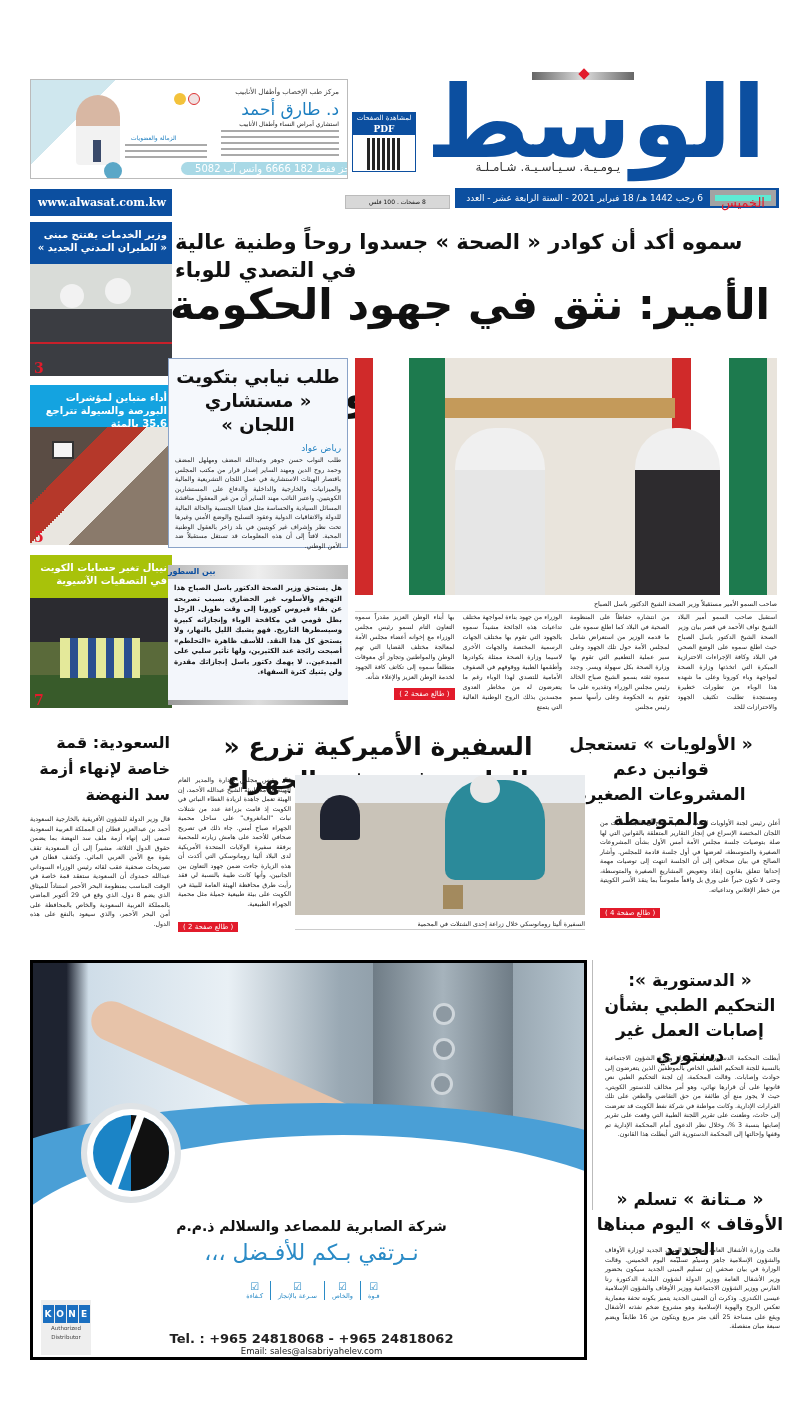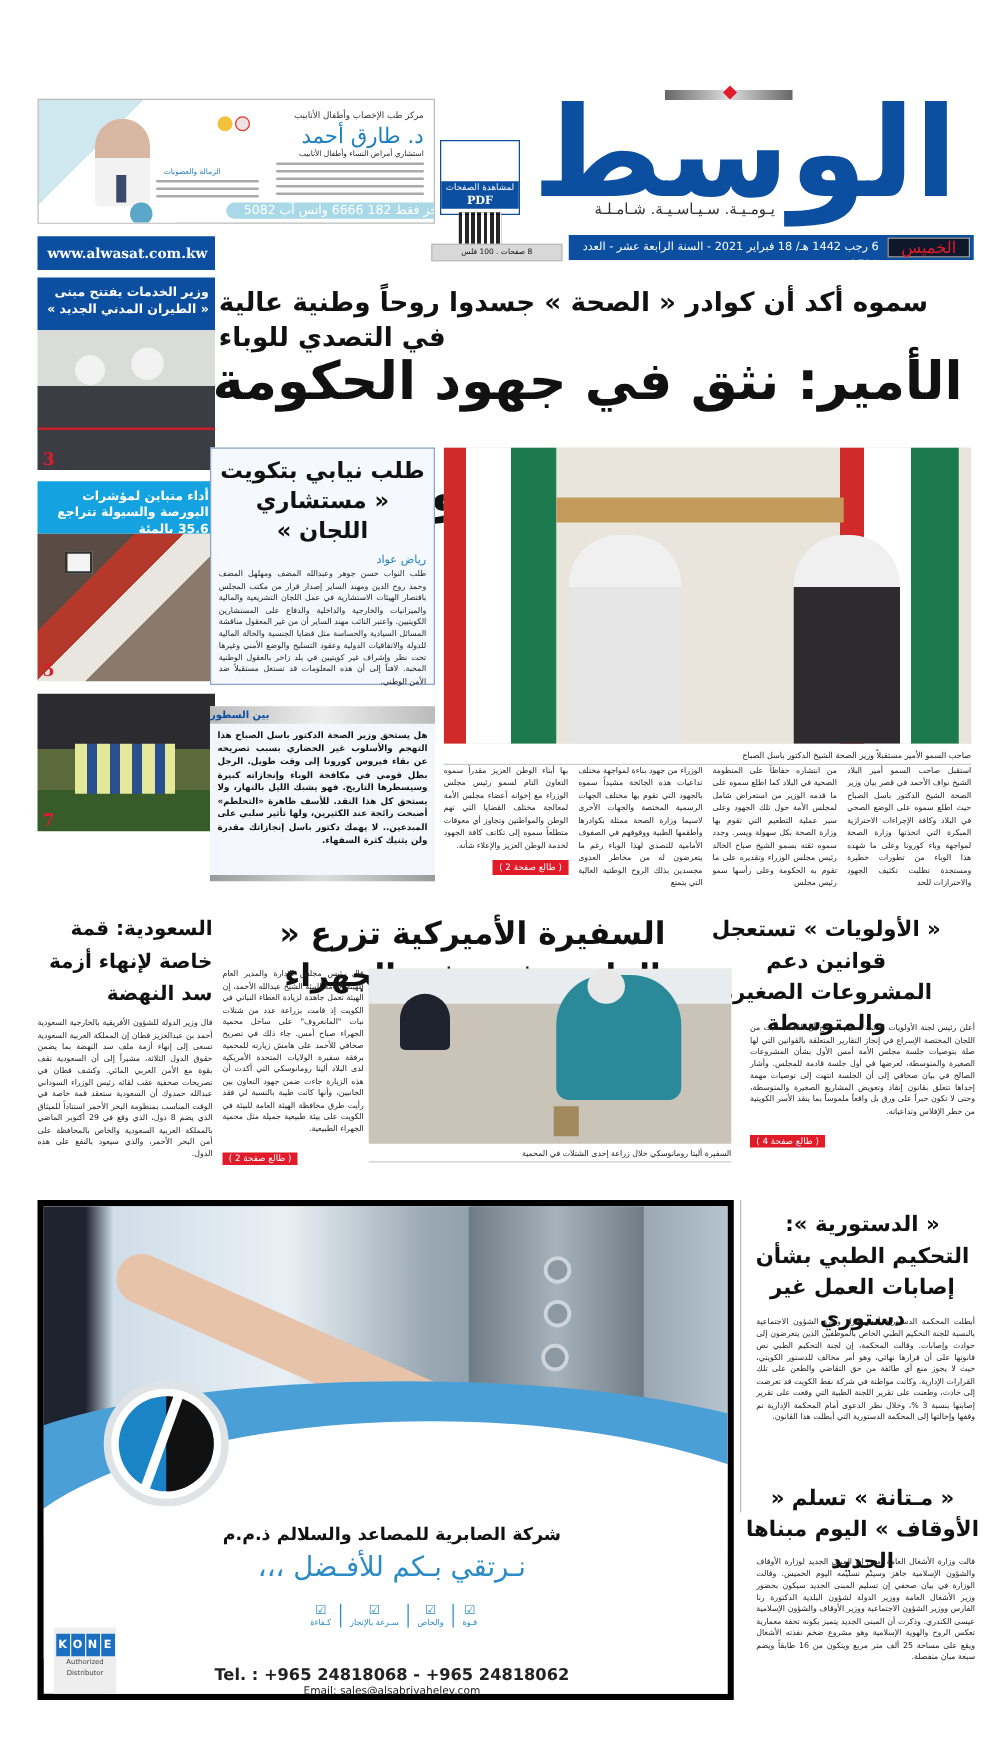--- a/index.html
+++ b/index.html
@@ -8,21 +8,21 @@
   .rtl { direction: rtl; text-align: right; }
 
   
   .logo { left: 420px; top: 68px; width: 352px; height: 100px; }
   .logo-bar { position:absolute; left: 112px; top: 4px; width: 102px; height: 8px; background: linear-gradient(90deg,#666,#ddd,#666); }
   .logo-dot { position:absolute; left: 160px; top: 2px; width: 8px; height: 8px; background:#e21b2b; transform: rotate(45deg); }
   .logo-text { position:absolute; left: 0; top: 0; width: 352px; height: 100px; font-family: "DejaVu Sans", sans-serif; font-weight: bold; font-size: 100px; line-height: 110px; color:#0c4fa0; text-align: center; letter-spacing: -4px; }
   .tagline { left: 430px; top: 160px; width: 190px; font-size: 12px; color: #333; }
 
   .qr-box { left: 352px; top: 112px; width: 64px; height: 60px; border: 1px solid #0c4fa0; background: #fff; }
-  .qr-title { background: #0c4fa0; color: #fff; font-size: 7px; text-align: center; line-height: 11px; margin-top: 32px; }
+  .qr-title { background: #0c4fa0; color: #fff; font-size: 7px; text-align: center; line-height: 11px; }
   .qr-pdf { background: #0c4fa0; color: #fff; font-family: "DejaVu Serif", serif; font-weight: bold; font-size: 9px; text-align: center; line-height: 11px; }
   .qr-code { margin: 3px auto 0; width: 34px; height: 32px; background:
      repeating-linear-gradient(90deg,#000 0 3px,#fff 3px 5px),#000; opacity: .85; }
 
   .ad-doc { left: 30px; top: 79px; width: 318px; height: 100px; border: 1px solid #bbb; background: #fff; overflow: hidden; }
   .ad-doc .doc-bg { position:absolute; left:0; top:0; width:110px; height:100px; background: linear-gradient(135deg,#cfe7ee 0 40%, #fff 40%); }
   .ad-doc .doc-photo { position:absolute; left: 45px; top: 15px; width: 44px; height: 70px; border-radius: 22px 22px 4px 4px; background: linear-gradient(#d8b7a3 0 45%, #f2f2f2 45%); }
   .ad-doc .doc-tie { position:absolute; left: 62px; top: 60px; width: 8px; height: 22px; background: #3a4a6a; }
   .ad-doc .doc-logo { position:absolute; left: 73px; top: 82px; width: 18px; height: 18px; border-radius: 50%; background:#5aa7c7; }
   .ad-doc .doc-kicker { position:absolute; right: 8px; top: 8px; font-size: 7px; color:#333; }
@@ -30,21 +30,21 @@
   .ad-doc .doc-spec { position:absolute; right: 8px; top: 40px; font-size: 6px; color:#222; }
   .ad-doc .doc-lines { position:absolute; right: 8px; top: 50px; width: 118px; }
   .ad-doc .doc-lines div, .ad-doc .doc-lines2 div { height: 2px; margin-bottom: 4px; background:#aaa; }
   .ad-doc .doc-lines2-h { position:absolute; left: 100px; top: 54px; font-size: 6px; color:#1e7fc0; }
   .ad-doc .doc-lines2 { position:absolute; left: 94px; top: 64px; width: 82px; }
   .ad-doc .doc-phone { position:absolute; left: 150px; top: 82px; width: 190px; height: 13px; border-radius: 7px; background:#a9d9e6; color:#fff; font-size: 10px; line-height: 13px; text-align: center; }
   .ad-doc .doc-badges { position:absolute; left: 143px; top: 10px; }
   .ad-doc .doc-badges span { display:inline-block; width: 12px; height: 12px; border-radius:50%; margin-right:2px; }
 
   .date-bar { left: 455px; top: 188px; width: 324px; height: 20px; background: #0c4fa0; }
-  .day-box { position:absolute; right: 3px; top: 2px; width: 66px; height: 16px; background:#0f172a; border:1px solid #a3a3a3; color:#e21b2b; font-size: 13px; line-height: 15px; text-align:center; }
+  .day-box { position:absolute; right: 3px; top: 2px; width: 66px; height: 16px; background:#5eead4; border:5px solid #a3a3a3; color:#e21b2b; font-size: 13px; line-height: 15px; text-align:center; }
   .date-text { position:absolute; right: 76px; top: 3px; color:#fff; font-size: 9px; line-height: 14px; }
   .price-box { left: 345px; top: 195px; width: 105px; height: 14px; background: #d8d8d8; border: 1px solid #bbb; font-size: 6px; line-height: 12px; text-align: center; }
   .url-bar { left: 30px; top: 189px; width: 142px; height: 27px; background:#0c4fa0; }
   .url-text { color:#fff; font-family:"DejaVu Serif", serif; font-weight:bold; font-size: 11px; line-height: 27px; padding-left: 8px; }
 
   
   .subhead { left: 175px; top: 228px; width: 600px; font-size: 21px; font-weight: bold; text-align: left; line-height: 28px; }
   .headline { left: 165px; top: 260px; width: 610px; font-size: 42px; font-weight: bold; text-align: center; line-height: 90px; letter-spacing: -1px; }
 
   
@@ -75,21 +75,21 @@
   .h-right { left: 566px; top: 732px; width: 190px; font-size: 17px; font-weight: bold; text-align: center; line-height: 25px; }
   .t-right { left: 600px; top: 818px; width: 180px; }
   .h-mid { left: 178px; top: 730px; width: 400px; font-size: 25px; font-weight: bold; text-align: center; line-height: 34px; }
   .t-mid { left: 178px; top: 775px; width: 113px; }
   .mid-photo { left: 295px; top: 775px; width: 290px; height: 140px; overflow: hidden; background: #c9c3b8; }
   .caption2 { left: 295px; top: 918px; width: 290px; font-size: 6.3px; color:#222; padding: 2px 0; border-bottom: 1px solid #ccc; }
   .h-left { left: 30px; top: 730px; width: 140px; font-size: 16px; font-weight: bold; text-align:right; line-height: 26px; }
   .t-left { left: 30px; top: 814px; width: 140px; }
 
   
-  .ad-elev { left: 30px; top: 960px; width: 557px; height: 400px; border: 5px solid #000000; overflow: hidden; background: #fff; }
+  .ad-elev { left: 30px; top: 960px; width: 557px; height: 400px; border: 3px solid #000000; overflow: hidden; background: #fff; }
   .elev-photo { position:absolute; left:0; top:0; width: 557px; height: 220px; background: linear-gradient(90deg,#1e2330 0 6%, #cfdde8 10%, #e9f0f5 35%, #9aa9b4 55%, #7f8d98 75%, #b9c8d2 100%); }
   .elev-panel { position:absolute; left: 340px; top: 0; width: 140px; height: 220px; background: linear-gradient(90deg,#6f7c86,#a6b3bc,#6f7c86); }
   .elev-btn { position:absolute; width: 22px; height: 22px; border-radius: 50%; border: 3px solid #cfd6db; background: #8d99a2; }
   .elev-arm { position:absolute; left: 60px; top: 30px; width: 320px; height: 40px; background: #e7c3a9; transform: rotate(24deg); transform-origin: left center; border-radius: 20px; }
   .elev-phone { position:absolute; left: 210px; top: 180px; width: 70px; height: 36px; background:#f3f6f9; border-radius: 6px; transform: rotate(-28deg); border: 1px solid #ccc; }
   .elev-wave { position:absolute; left: -60px; top: 140px; width: 700px; height: 160px; border-radius: 50%; background: #4a9fd6; }
   .elev-white { position:absolute; left: -40px; top: 172px; width: 700px; height: 260px; border-radius: 50%; background: #fff; }
   .elev-logo { position:absolute; left: 48px; top: 140px; width: 100px; height: 100px; border-radius: 50%; background: #fff; border: 6px solid #dfe3e6; overflow: hidden; }
   .elev-logo .a { position:absolute; left: 6px; top: 6px; width: 76px; height: 76px; border-radius: 50%; background: #1b84c6; }
   .elev-logo .b { position:absolute; left: 44px; top: 6px; width: 38px; height: 76px; border-radius: 0 38px 38px 0; background: #111; }
@@ -178,20 +178,21 @@
   </div>
 </div>
 <div class="abs rail" style="top:385px;">
   <div class="rail-head rtl" style="background:#14a3e0;height:42px;">أداء متباين لمؤشرات البورصة والسيولة تتراجع 35.6 بالمئة</div>
   <div class="rail-img" style="height:118px;background:linear-gradient(135deg,#5a4c44 0 30%,#b5382a 30% 45%,#e9e6e0 45% 60%,#8a7a6b 60%);">
     <div style="position:absolute;left:22px;top:14px;width:22px;height:18px;background:#f4f4f4;border:2px solid #333;"></div>
     <div class="rail-num">5</div>
   </div>
 </div>
 <div class="abs rail" style="top:555px;">
+  <div class="rail-head rtl" style="background:#a8c20a;height:43px;">نيبال تغير حسابات الكويت في التصفيات الآسيوية</div>
   <div class="rail-img" style="height:110px;background:linear-gradient(180deg,#2b2b30 0 40%,#5a6a3a 40% 70%,#385b2a 70%);">
     <div style="position:absolute;left:30px;top:40px;width:80px;height:40px;background:repeating-linear-gradient(90deg,#e4e99a 0 10px,#2a4f8f 10px 18px);"></div>
     <div class="rail-num">7</div>
   </div>
 </div>
 
 <div class="abs main-photo">
   <div style="position:absolute;left:0;top:0;width:90px;height:237px;background:linear-gradient(90deg,#d02a2a 0 20%,#fff 20% 60%,#1d7a4e 60%);"></div>
   <div style="position:absolute;right:10px;top:0;width:95px;height:237px;background:linear-gradient(90deg,#d02a2a 0 20%,#fff 20% 60%,#1d7a4e 60%);"></div>
   <div style="position:absolute;left:90px;top:40px;width:230px;height:20px;background:#c49a5a;"></div>

